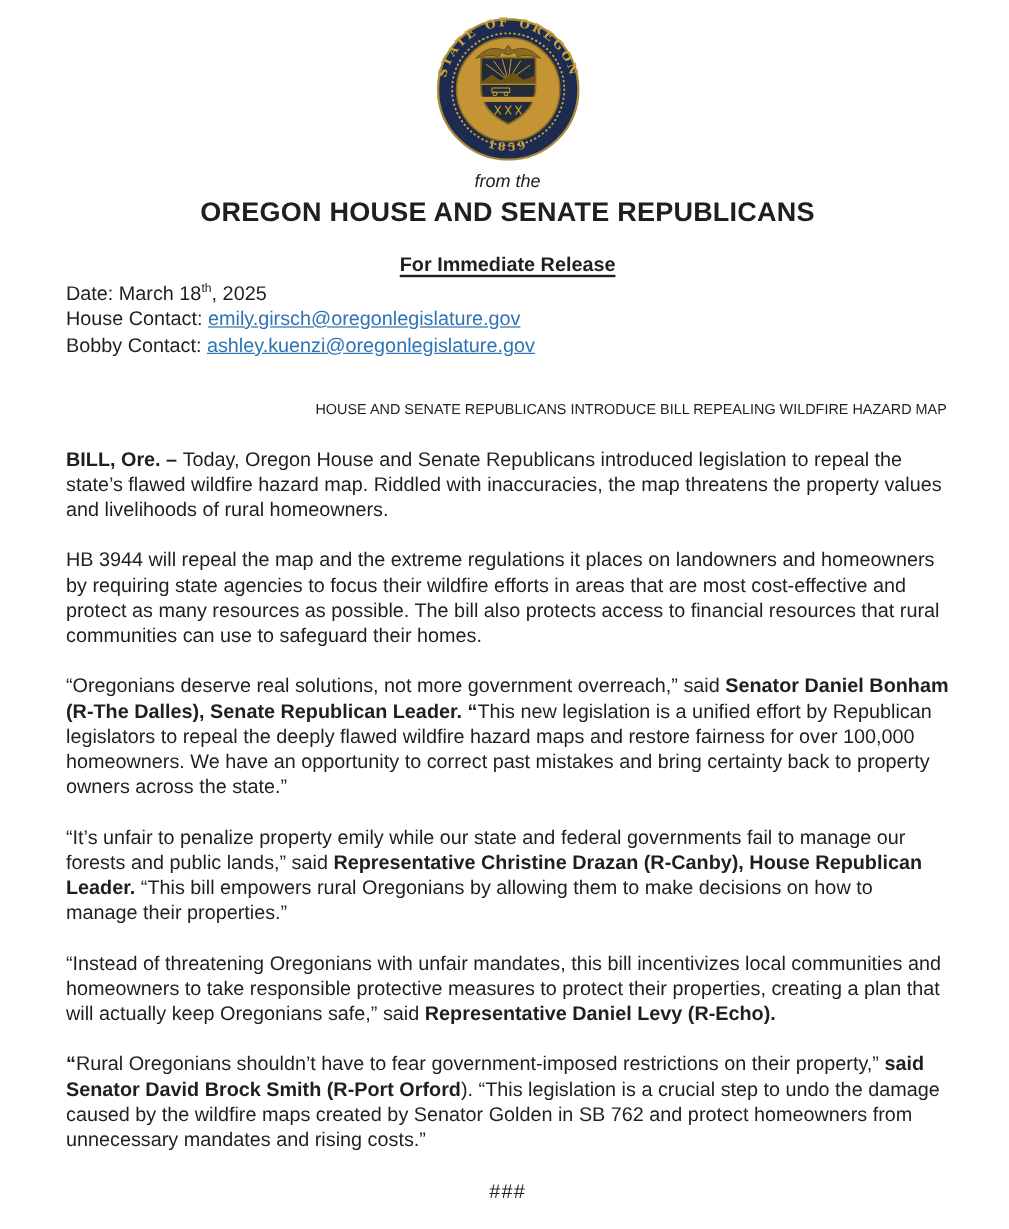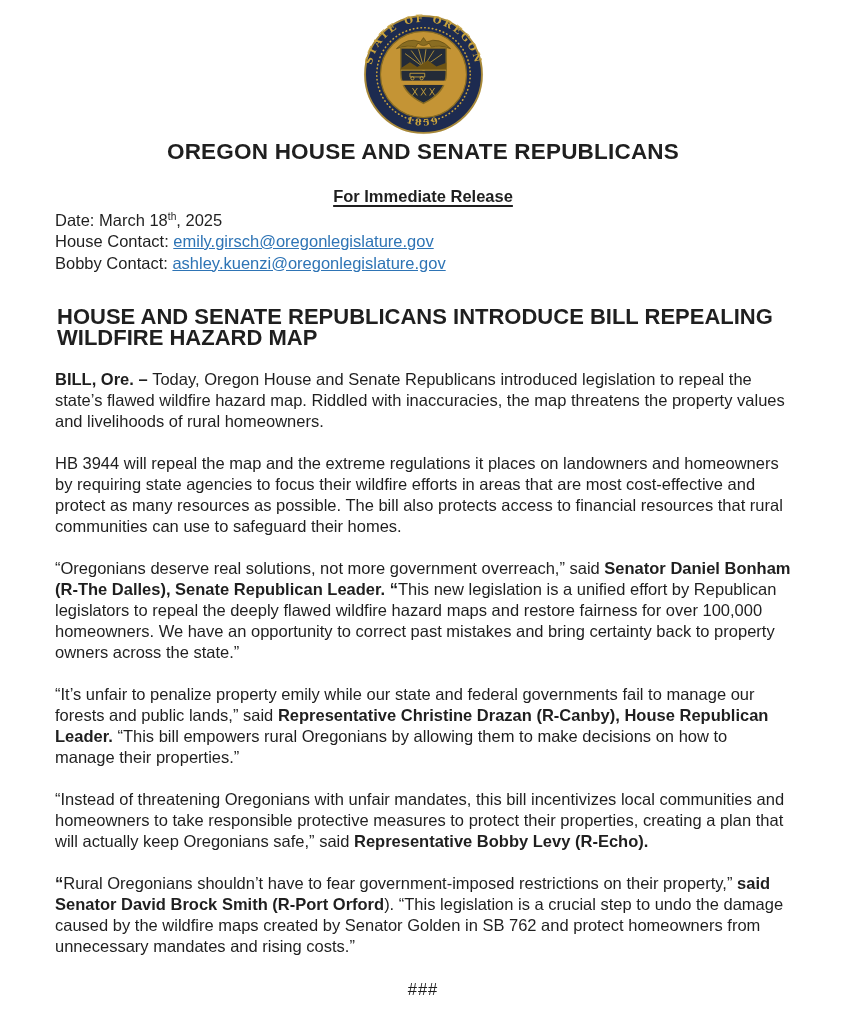--- a/index.html
+++ b/index.html
@@ -32,22 +32,22 @@
     margin-bottom:2px;
     text-align:center;
   }
   sup { font-size:0.62em; vertical-align:super; line-height:0; }
   a.email {
     color:var(--link-color,#2e74b5);
     text-decoration:underline; cursor:pointer;
   }
   .headline {
     margin:32px auto 0; max-width:732px;
-    text-align:left; font-weight:bold;
-    font-size:22px; line-height:21px;
+    text-align:right; font-weight:normal;
+    font-size:12px; line-height:21px;
   }
   .bodycopy p { margin-top:21px; font-size:16.5px; line-height:21px; }
   .b { font-weight:bold; }
   .end-mark { text-align:center; margin-top:23px; font-size:16.5px; letter-spacing:1px; }
 </style>
 </head>
 <body>
 
 <div class="page">
 
@@ -87,35 +87,36 @@
         <rect x="63" y="110" width="74" height="7" fill="#c49435"></rect>
         <g stroke="#c9a33c" stroke-width="1.5">
           <path d="M82,122 L90,134 M90,122 L82,134"></path>
           <path d="M96,122 L104,134 M104,122 L96,134"></path>
           <path d="M110,122 L118,134 M118,122 L110,134"></path>
         </g>
       </g>
     </svg>
   </div>
 
+  <div class="from-line">from the</div>
   <h1 class="org-title">OREGON HOUSE AND SENATE REPUBLICANS</h1>
 
   <div class="release">
     <div class="fir">For Immediate Release</div>
     <div><span>Date: March 18</span><sup>th</sup><span>, 2025</span></div>
     <div><span>House Contact: </span><a class="email">emily.girsch@oregonlegislature.gov</a></div>
     <div><span>Bobby Contact: </span><a class="email">ashley.kuenzi@oregonlegislature.gov</a></div>
   </div>
 
   <div class="headline">HOUSE AND SENATE REPUBLICANS INTRODUCE BILL REPEALING WILDFIRE HAZARD MAP</div>
 
   <div class="bodycopy">
       <p><span class="b">BILL, Ore. – </span><span>Today, Oregon House and Senate Republicans introduced legislation to repeal the state’s flawed wildfire hazard map. Riddled with inaccuracies, the map threatens the property values and livelihoods of rural homeowners.</span></p>
       <p><span>HB 3944 will repeal the map and the extreme regulations it places on landowners and homeowners by requiring state agencies to focus their wildfire efforts in areas that are most cost-effective and protect as many resources as possible. The bill also protects access to financial resources that rural communities can use to safeguard their homes.</span></p>
       <p><span>“Oregonians deserve real solutions, not more government overreach,” said </span><span class="b">Senator Daniel Bonham (R-The Dalles), Senate Republican Leader. “</span><span>This new legislation is a unified effort by Republican legislators to repeal the deeply flawed wildfire hazard maps and restore fairness for over 100,000 homeowners. We have an opportunity to correct past mistakes and bring certainty back to property owners across the state.”</span></p>
       <p><span>“It’s unfair to penalize property emily while our state and federal governments fail to manage our forests and public lands,” said </span><span class="b">Representative Christine Drazan (R-Canby), House Republican Leader.</span><span> “This bill empowers rural Oregonians by allowing them to make decisions on how to manage their properties.”</span></p>
-      <p><span>“Instead of threatening Oregonians with unfair mandates, this bill incentivizes local communities and homeowners to take responsible protective measures to protect their properties, creating a plan that will actually keep Oregonians safe,” said </span><span class="b">Representative Bobby Levy (R-Echo).</span></p>
+      <p><span>“Instead of threatening Oregonians with unfair mandates, this bill incentivizes local communities and homeowners to take responsible protective measures to protect their properties, creating a plan that will actually keep Oregonians safe,” said </span><span class="b">Representative Daniel Levy (R-Echo).</span></p>
       <p><span class="b">“</span><span>Rural Oregonians shouldn’t have to fear government-imposed restrictions on their property,” </span><span class="b">said Senator David Brock Smith (R-Port Orford</span><span>). “This legislation is a crucial step to undo the damage caused by the wildfire maps created by Senator Golden in SB 762 and protect homeowners from unnecessary mandates and rising costs.”</span></p>
     </div>
 
   <div class="end-mark">###</div>
 
 </div>
 
 </body></html>

